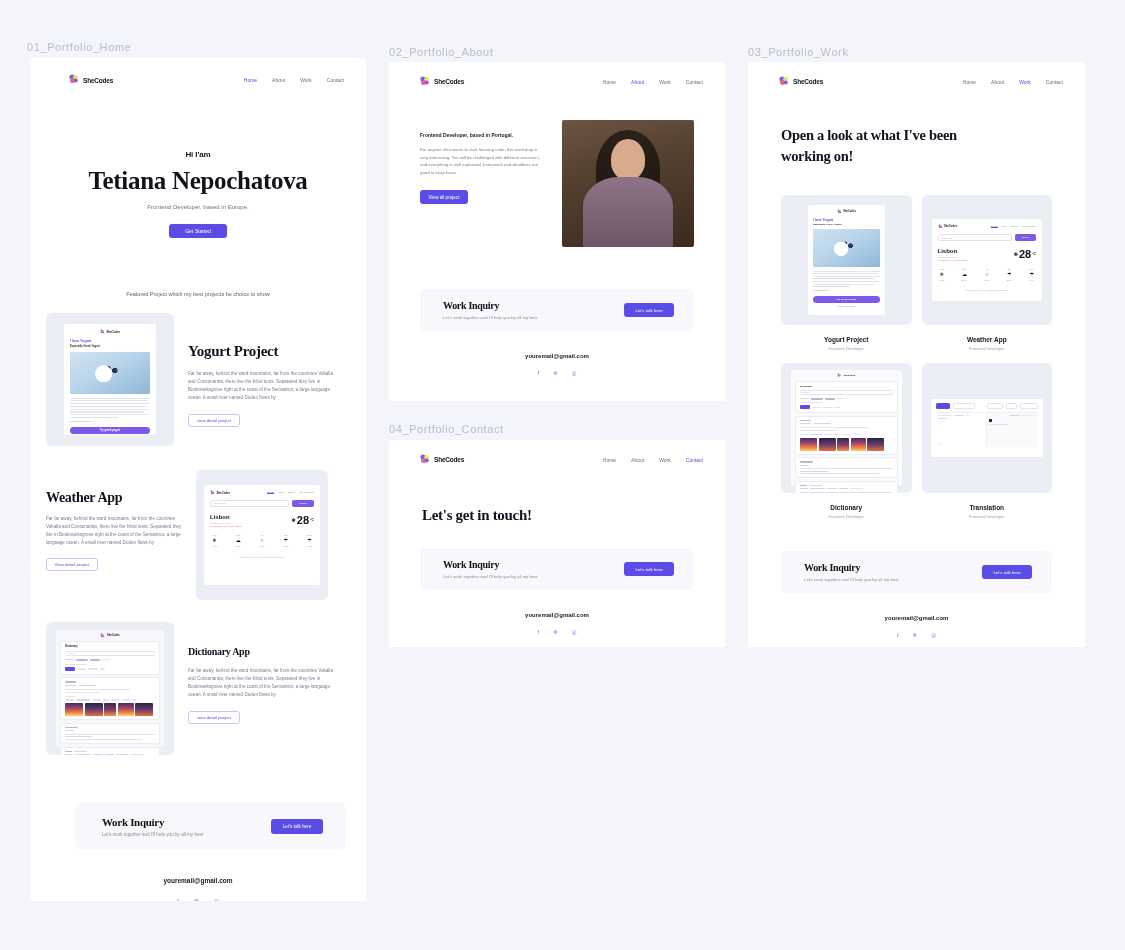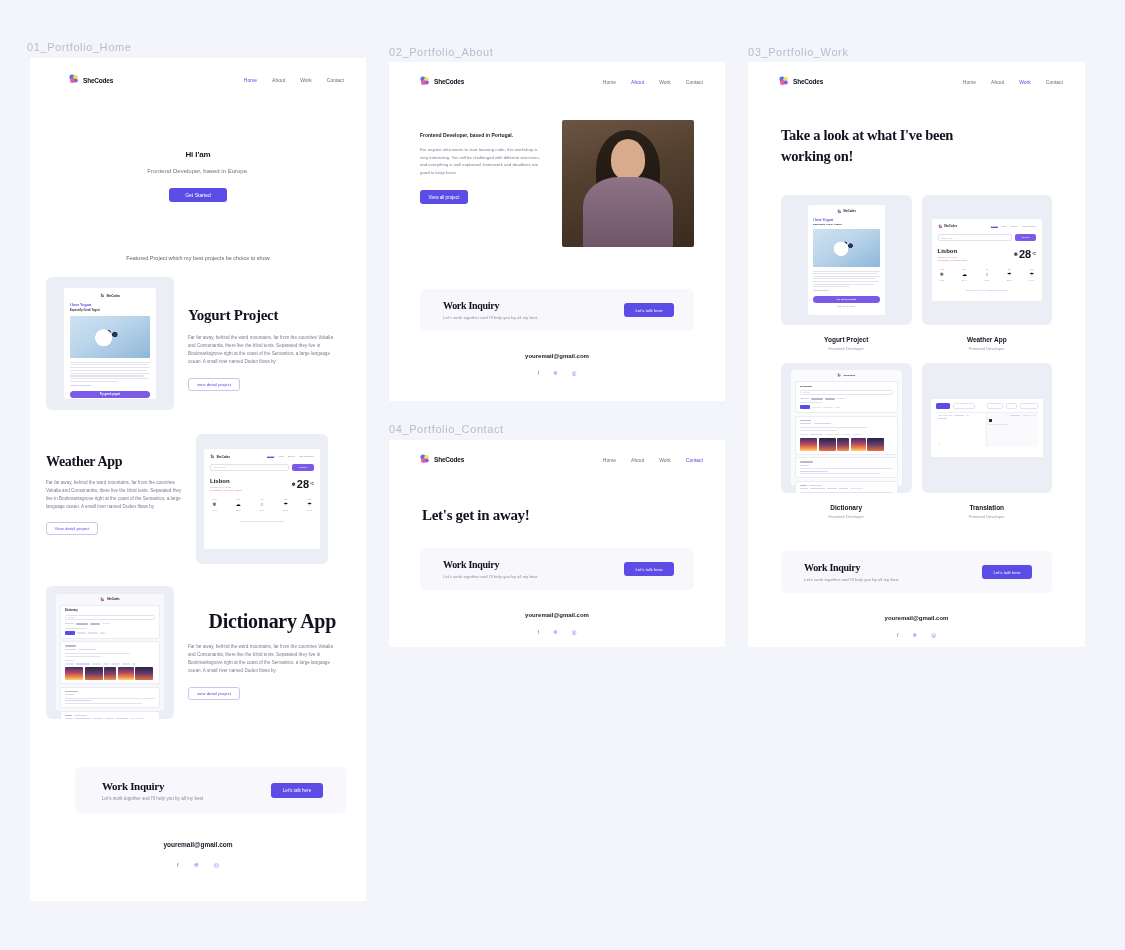--- a/index.html
+++ b/index.html
@@ -152,20 +152,21 @@
       <div class="nav-links" style="gap:15px; font-size:5px;">
         <span class="active">Home</span>
         <span>About</span>
         <span>Work</span>
         <span>Contact</span>
       </div>
     </div>
 
     <div style="text-align:center; padding-top:58px;">
       <div style="font-size:8px; font-weight:bold; color:#191a28; letter-spacing:-0.1px;">Hi I'am</div>
+      <div class="serif" style="font-size:25px; margin-top:8px;">Tetiana Nepochatova</div>
       <div style="font-size:6px; color:#6f7282; margin-top:9px;">Frontend Developer, based in Europe.</div>
       <button class="btn-primary" style="width:58px; height:14px; font-size:5px; margin-top:14px;">Get Started</button>
     </div>
 
     <div style="text-align:center; font-size:5.5px; color:#5c5f6e; margin-top:53px;">Featured Project which my best projects be choice to show</div>
 
     <div style="display:flex; gap:14px; padding:16px 22px 0 16px;">
       <div class="thumbwrap" style="width:128px; height:133px; flex:none; padding:10px 17px;">
         <div class="mock" style="width:100%; height:100%; border-radius:3px; padding:5px 6px;">
           <div style="display:flex; justify-content:center; align-items:center; gap:1.5px; margin-bottom:5px;">
@@ -356,21 +357,21 @@
               <div class="mock-line p" style="height:1.2px; width:10px;"></div>
               <div class="mock-line p" style="height:1.2px; width:9px;"></div>
               <div class="mock-line p" style="height:1.2px; width:12px;"></div>
               <div class="mock-line" style="height:1.2px; width:14px;"></div>
             </div>
 
           </div>
         </div>
       </div>
       <div style="padding-top:24px;">
-        <div class="serif" style="font-size:20px;text-align:right;">Dictionary App</div>
+        <div class="serif" style="font-size:10px;">Dictionary App</div>
         <div class="body-txt" style="font-size:4.6px; margin-top:10px; width:148px;">Far far away, behind the word mountains, far from the countries Vokalia and Consonantia, there live the blind texts. Separated they live in Bookmarksgrove right at the coast of the Semantics, a large language ocean. A small river named Duden flows by</div>
         <button class="btn-outline" style="width:52px; height:13px; font-size:4.3px; margin-top:12px;">view detail project</button>
       </div>
     </div>
 
     <div class="inquiry" style="margin:48px 20px 0 45px; height:46px; padding:0 23px 0 27px;">
       <div>
         <div class="serif" style="font-size:11px;">Work Inquiry</div>
         <div class="inquiry-sub" style="font-size:4.6px; margin-top:4px;">Let's work  together and I'll help you by all my best</div>
       </div>
@@ -450,21 +451,21 @@
         <span class="logo-text" style="font-size:6.5px;">SheCodes</span>
       </div>
       <div class="nav-links" style="gap:15px; font-size:5px;">
         <span>Home</span>
         <span>About</span>
         <span class="active">Work</span>
         <span>Contact</span>
       </div>
     </div>
 
-    <div class="serif" style="font-size:14.5px; line-height:1.45; padding:33px 0 0 33px; width:210px;">Take a look at what I've been working on!</div>
+    <div class="serif" style="font-size:14.5px; line-height:1.45; padding:33px 0 0 33px; width:210px;">Open a look at what I've been working on!</div>
 
     <div style="display:grid; grid-template-columns:1fr 1fr; gap:12px 10px; padding:28px 33px 0 33px;">
 
       <div>
         <div class="thumbwrap" style="height:130px; padding:9px 26px;">
           <div class="mock" style="width:100%; height:100%; border-radius:3px; padding:4px 5px;">
             <div style="display:flex; justify-content:center; align-items:center; gap:1.5px; margin-bottom:4px;">
               <svg width="5" height="5" viewBox="0 0 24 24">
                 <circle cx="8" cy="8" r="5.2" fill="#5b6fe8"></circle>
                   <circle cx="15" cy="8.5" r="4.6" fill="#f0e24a"></circle>
@@ -734,21 +735,21 @@
         <span class="logo-text" style="font-size:6.5px;">SheCodes</span>
       </div>
       <div class="nav-links" style="gap:15px; font-size:5px;">
         <span>Home</span>
         <span>About</span>
         <span>Work</span>
         <span class="active">Contact</span>
       </div>
     </div>
 
-    <div class="serif" style="font-size:15px; padding:37px 0 0 33px;">Let's get in away!</div>
+    <div class="serif" style="font-size:15px; padding:37px 0 0 33px;">Let's get in touch!</div>
 
     <div class="inquiry" style="margin:24px 31px 0 31px; height:42px; padding:0 20px 0 23px;">
       <div>
         <div class="serif" style="font-size:10px;">Work Inquiry</div>
         <div class="inquiry-sub" style="font-size:4.3px; margin-top:4px;">Let's work  together and I'll help you by all my best</div>
       </div>
       <button class="btn-primary" style="width:50px; height:14px; font-size:4.4px;">Let's talk here</button>
     </div>
     <div class="email" style="font-size:6px; margin-top:22px;">youremail@gmail.com</div>
     <div class="socials" style="gap:14px; margin-top:11px; font-size:5.5px;">

